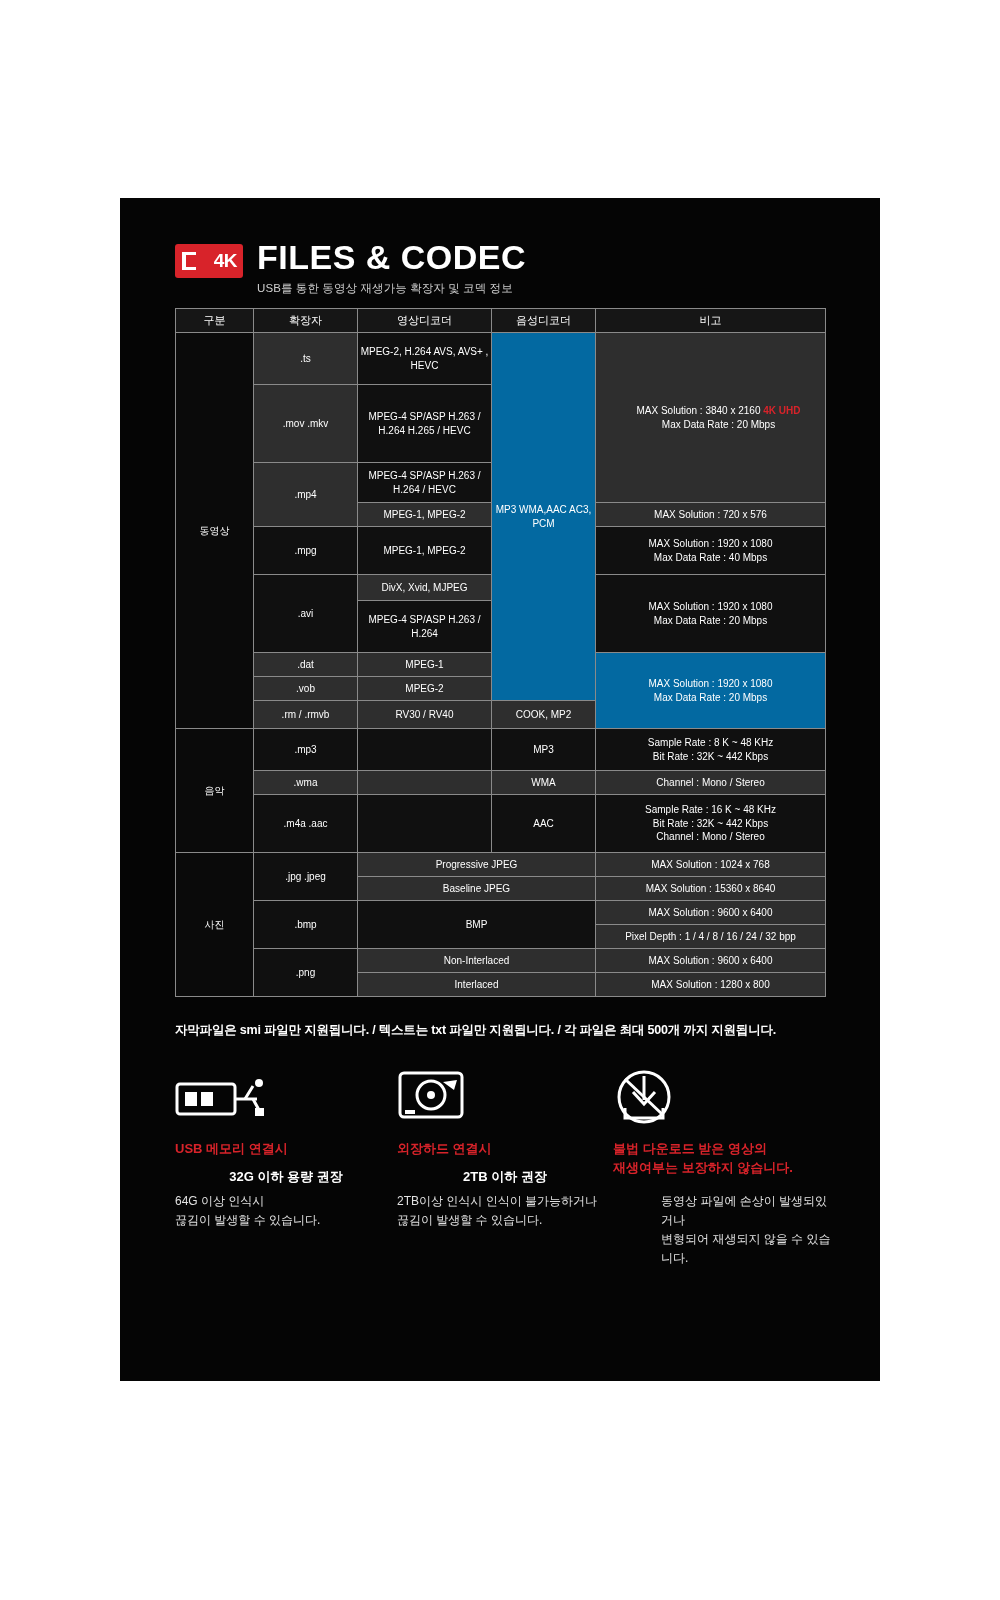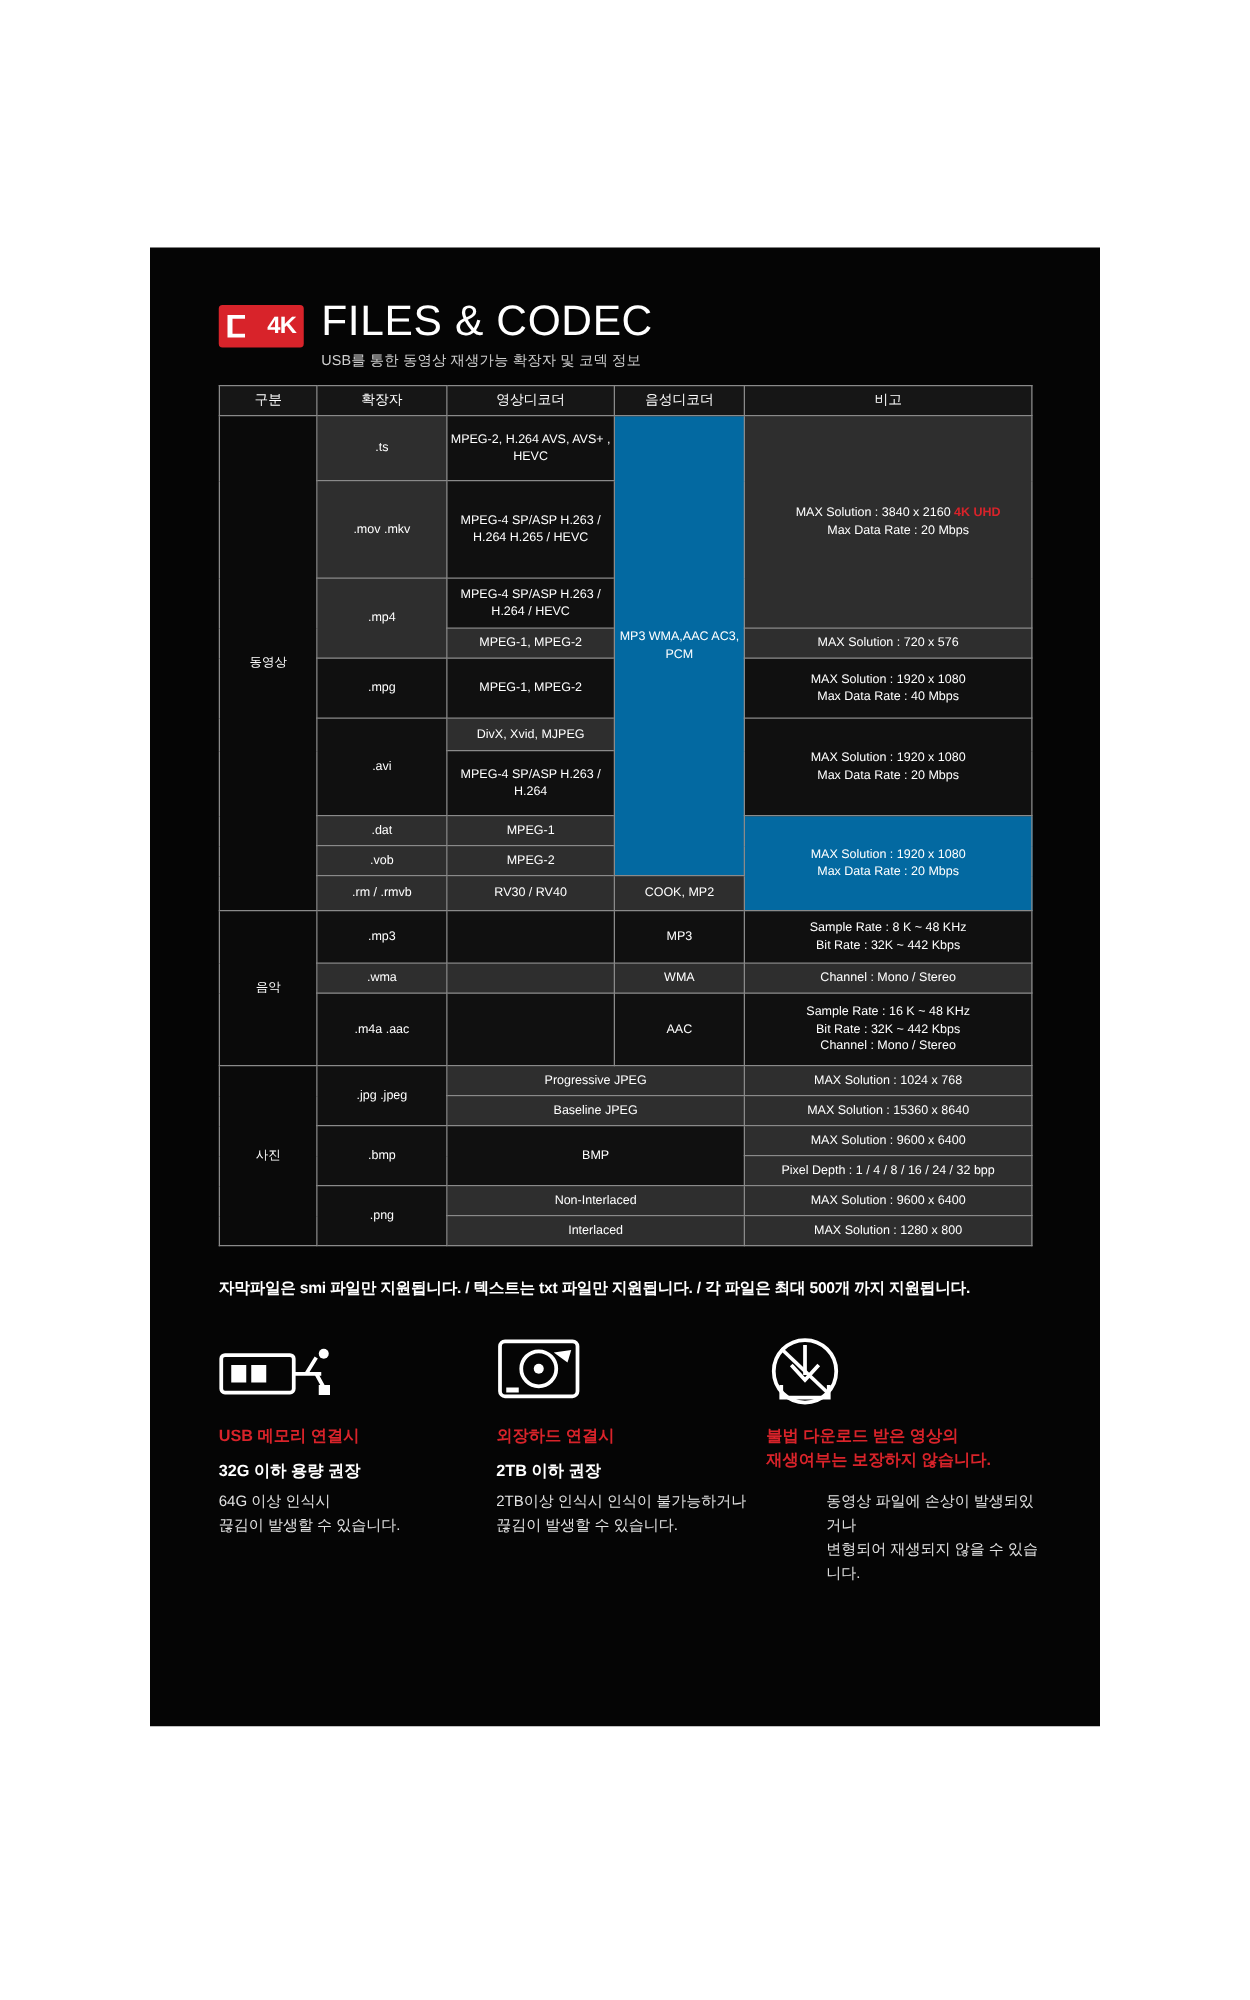--- a/index.html
+++ b/index.html
@@ -55,21 +55,21 @@
     color: #fff;
     font-size: 19px;
     font-weight: bold;
     letter-spacing: -0.5px;
   }
   .titleblock { margin-left: 14px; }
   .title {
     color: #ffffff;
     font-size: 34px;
     letter-spacing: 0.5px;
-    font-weight: 400;
+    font-weight: 700;
     line-height: 1;
     margin-top: 2px;
   }
   .subtitle {
     color: #cfcfcf;
     font-size: 11.5px;
     margin-top: 7px;
     letter-spacing: 0.1px;
   }
 
@@ -133,20 +133,21 @@
     font-size: 13px;
     font-weight: bold;
     line-height: 1.45;
     margin-bottom: 9px;
   }
   .feat .sub {
     color: #ffffff;
     font-size: 13px;
     font-weight: bold;
     margin-bottom: 6px;
+    text-align: center;
   }
   .feat .body {
     color: #e2e2e2;
     font-size: 12px;
     line-height: 1.6;
   }
 
   
   .footnote {
     position: absolute;

